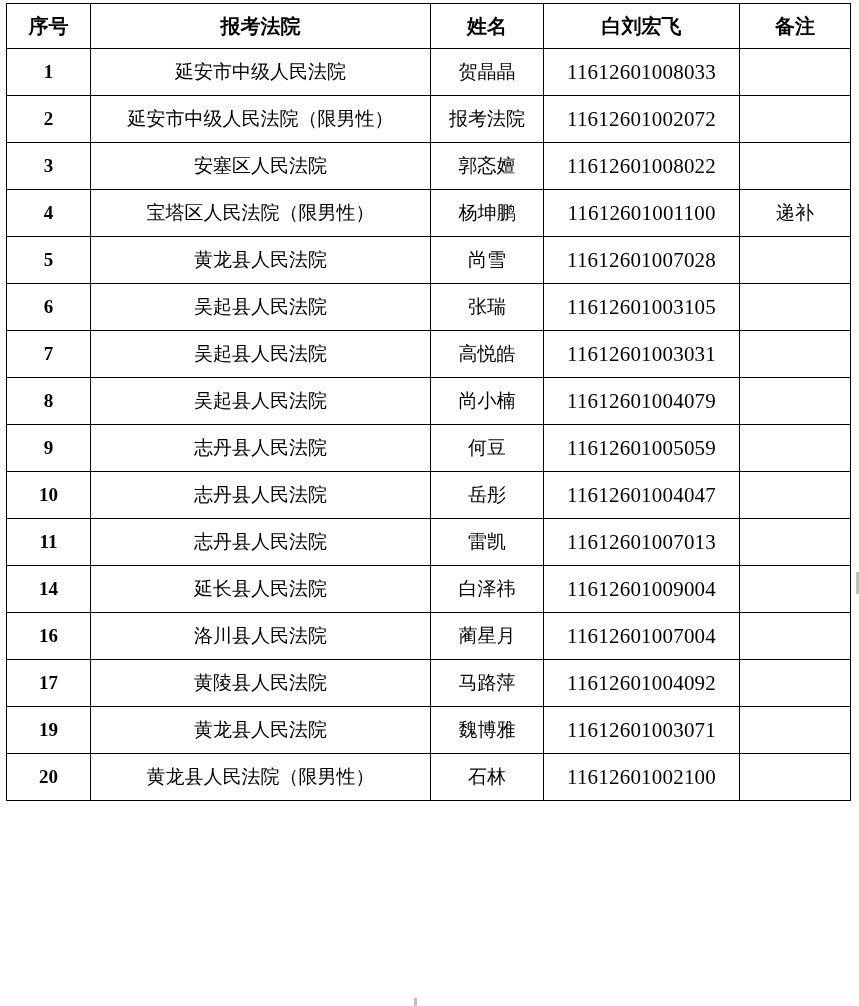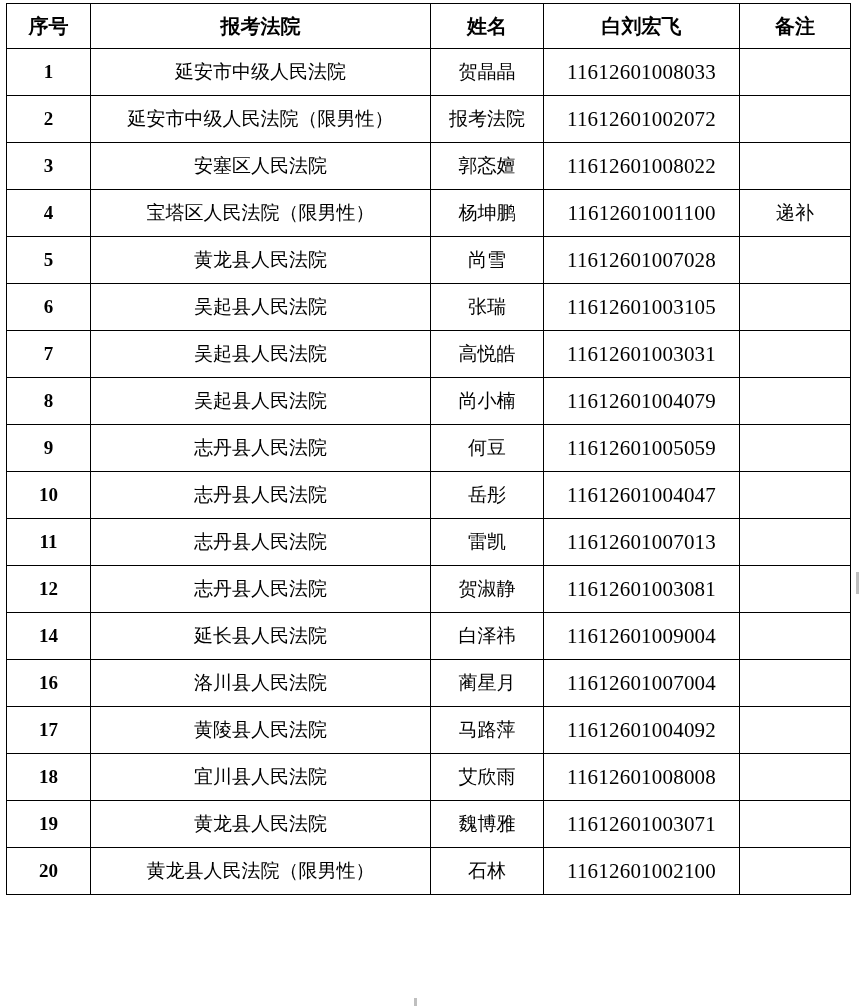--- a/index.html
+++ b/index.html
@@ -178,27 +178,20 @@
         <td class="note"></td>
       </tr>
       <tr>
         <td class="idx">11</td>
         <td class="court">志丹县人民法院</td>
         <td class="name">雷凯</td>
         <td class="admit">11612601007013</td>
         <td class="note"></td>
       </tr>
       <tr>
-        <td class="idx">12</td>
-        <td class="court">志丹县人民法院</td>
-        <td class="name">贺淑静</td>
-        <td class="admit">11612601003081</td>
-        <td class="note"></td>
-      </tr>
-      <tr>
         <td class="idx">14</td>
         <td class="court">延长县人民法院</td>
         <td class="name">白泽祎</td>
         <td class="admit">11612601009004</td>
         <td class="note"></td>
       </tr>
       <tr>
         <td class="idx">16</td>
         <td class="court">洛川县人民法院</td>
         <td class="name">蔺星月</td>
@@ -206,27 +199,20 @@
         <td class="note"></td>
       </tr>
       <tr>
         <td class="idx">17</td>
         <td class="court">黄陵县人民法院</td>
         <td class="name">马路萍</td>
         <td class="admit">11612601004092</td>
         <td class="note"></td>
       </tr>
       <tr>
-        <td class="idx">18</td>
-        <td class="court">宜川县人民法院</td>
-        <td class="name">艾欣雨</td>
-        <td class="admit">11612601008008</td>
-        <td class="note"></td>
-      </tr>
-      <tr>
         <td class="idx">19</td>
         <td class="court">黄龙县人民法院</td>
         <td class="name">魏博雅</td>
         <td class="admit">11612601003071</td>
         <td class="note"></td>
       </tr>
       <tr>
         <td class="idx">20</td>
         <td class="court">黄龙县人民法院（限男性）</td>
         <td class="name">石林</td>

